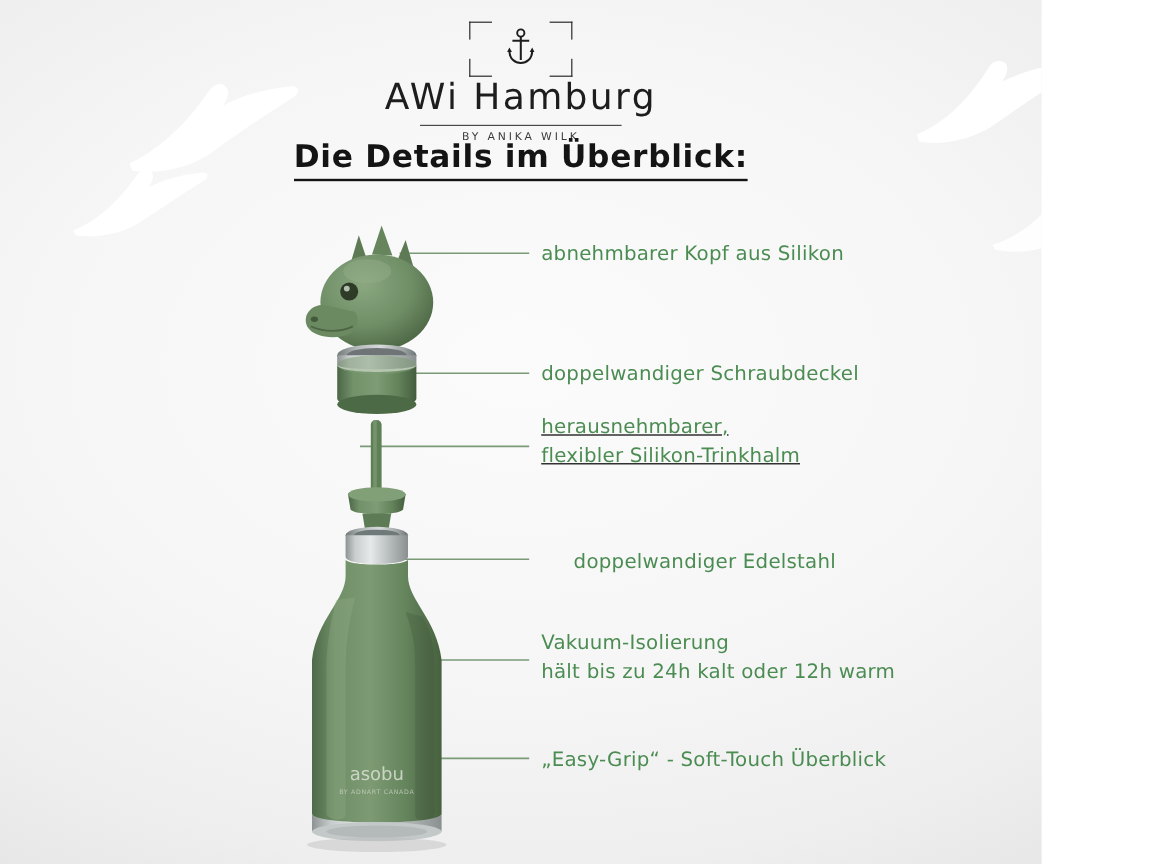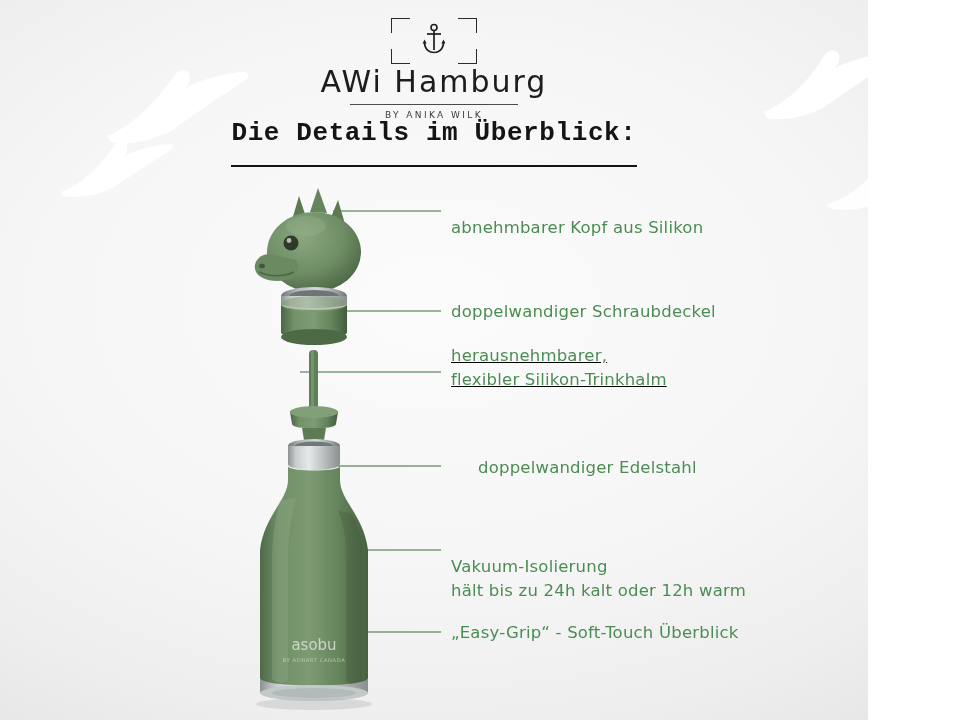--- a/index.html
+++ b/index.html
@@ -85,22 +85,21 @@
     top: 116px;
     text-align: center;
     font-family: "DejaVu Sans", sans-serif;
     font-weight: bold;
     font-size: 26px;
     letter-spacing: 0.6px;
     color: #141414;
   }
   .headline span {
     border-bottom: 2px solid #141414;
-    padding-bottom: 17px;
-    font-family: Liberation Mono, monospace;
+    padding-bottom: 3px;
   }
 
   
   .label {
     position: absolute;
     color: #4b8c52;
     font-family: "DejaVu Sans", sans-serif;
     font-size: 16.5px;
     letter-spacing: 0.2px;
     line-height: 1.45;
@@ -290,31 +289,31 @@
         <ellipse cx="96" cy="513" rx="42" ry="5" fill="#aeb4b4" opacity="0.7"></ellipse>
 
         <text x="96" y="470" text-anchor="middle" font-family="DejaVu Sans, sans-serif" font-size="15" fill="#d8e0d3" opacity="0.85">asobu</text>
         <text x="96" y="482" text-anchor="middle" font-family="DejaVu Sans, sans-serif" font-size="5.2" letter-spacing="0.6" fill="#cdd6c8" opacity="0.75">BY ADNART CANADA</text>
       </g>
 
       <ellipse cx="96" cy="524" rx="58" ry="6" fill="#bdbdbd" opacity="0.45"></ellipse>
     </svg>
   </div>
 
-  <div class="label" style="left:451px; top:216px;text-align:right;">abnehmbarer Kopf aus Silikon</div>
+  <div class="label" style="left:451px; top:200px;text-align:right;">abnehmbarer Kopf aus Silikon</div>
 
   <div class="label" style="left:451px; top:300px;">doppelwandiger Schraubdeckel</div>
 
   <div style="position:absolute; left:451px; top:344px;text-decoration:underline;">
     <div class="label" style="position:static;">herausnehmbarer,</div>
     <div class="label" style="position:static;">flexibler Silikon-Trinkhalm</div>
   </div>
 
   <div class="label" style="left:478px; top:456px;">doppelwandiger Edelstahl</div>
 
-  <div style="position:absolute; left:451px; top:555px;">
+  <div style="position:absolute; left:451px; top:524px;">
     <div class="label" style="position:static;">Vakuum-Isolierung</div>
     <div class="label" style="position:static;">hält bis zu 24h kalt oder 12h warm</div>
   </div>
 
   <div class="label" style="left:451px; top:621px;">„Easy-Grip“ - Soft-Touch Überblick</div>
 
 </div>
 
 </body></html>

